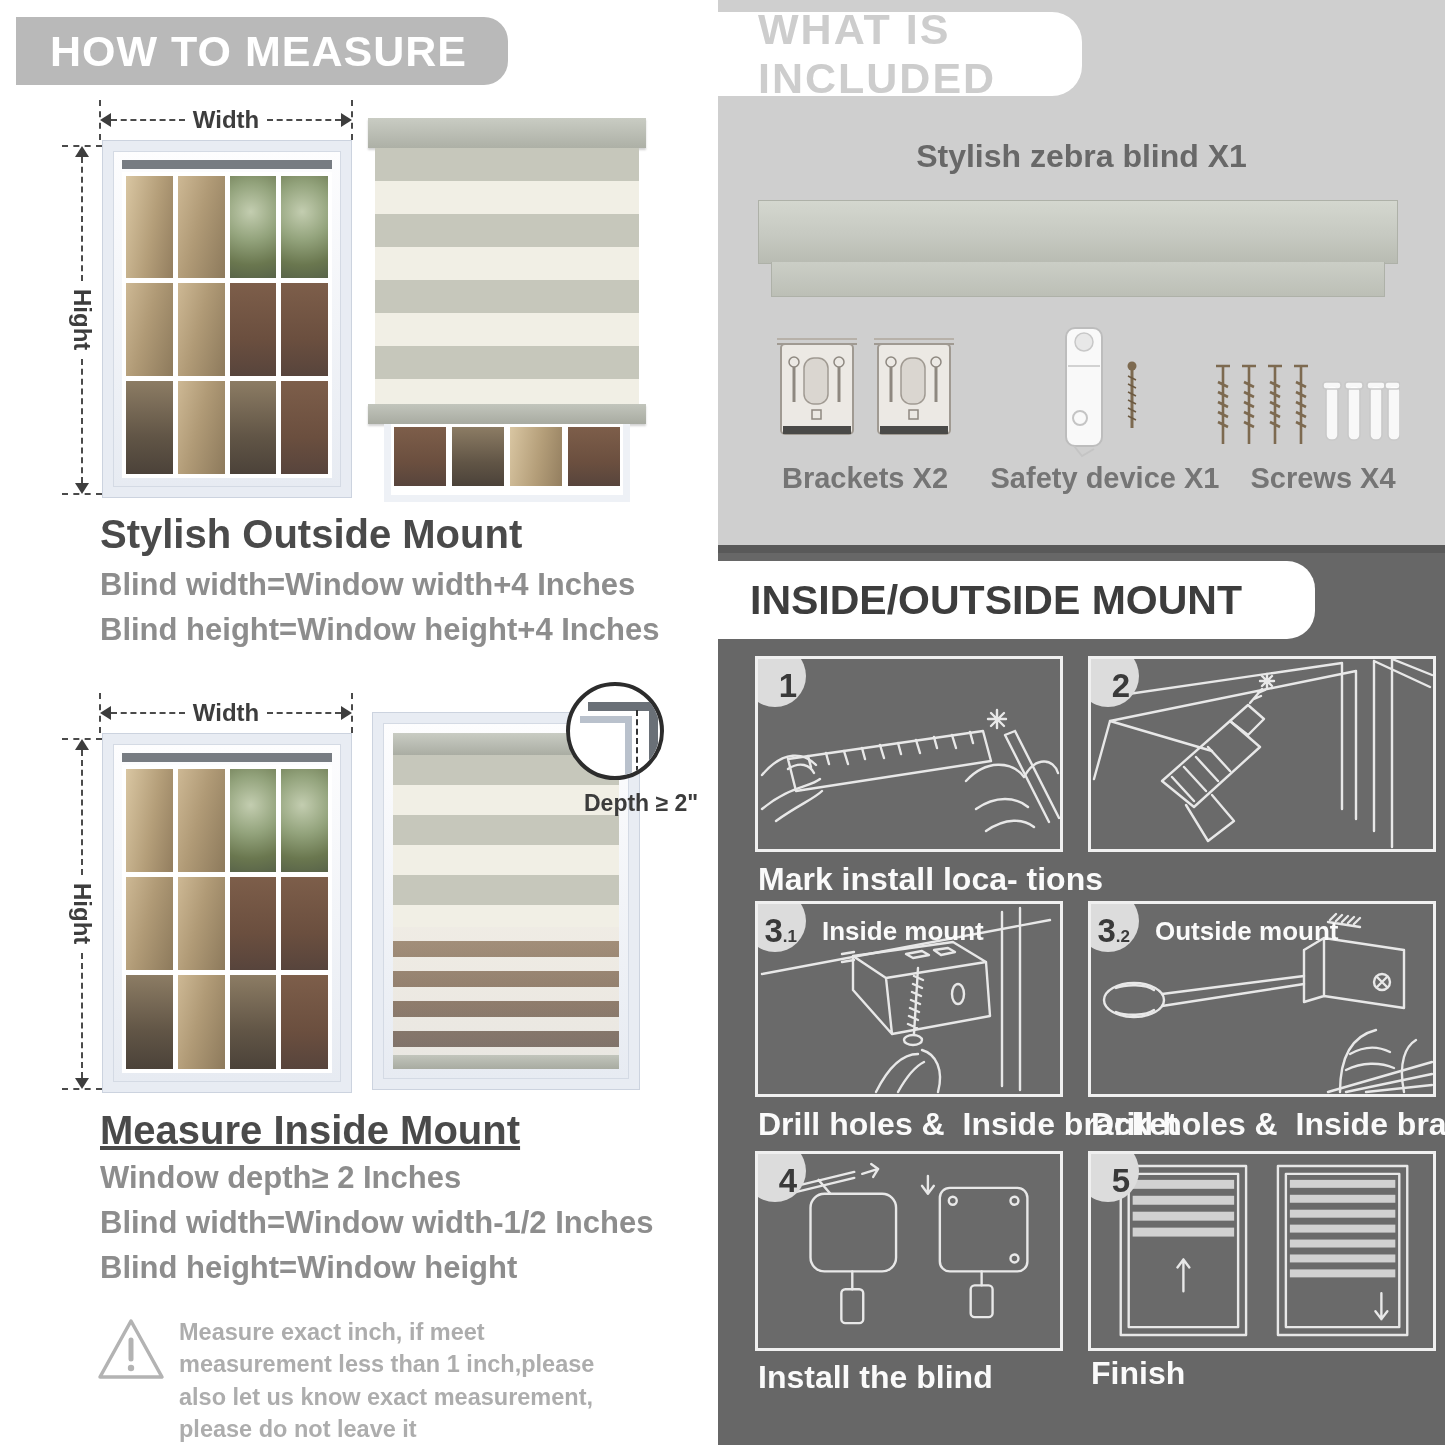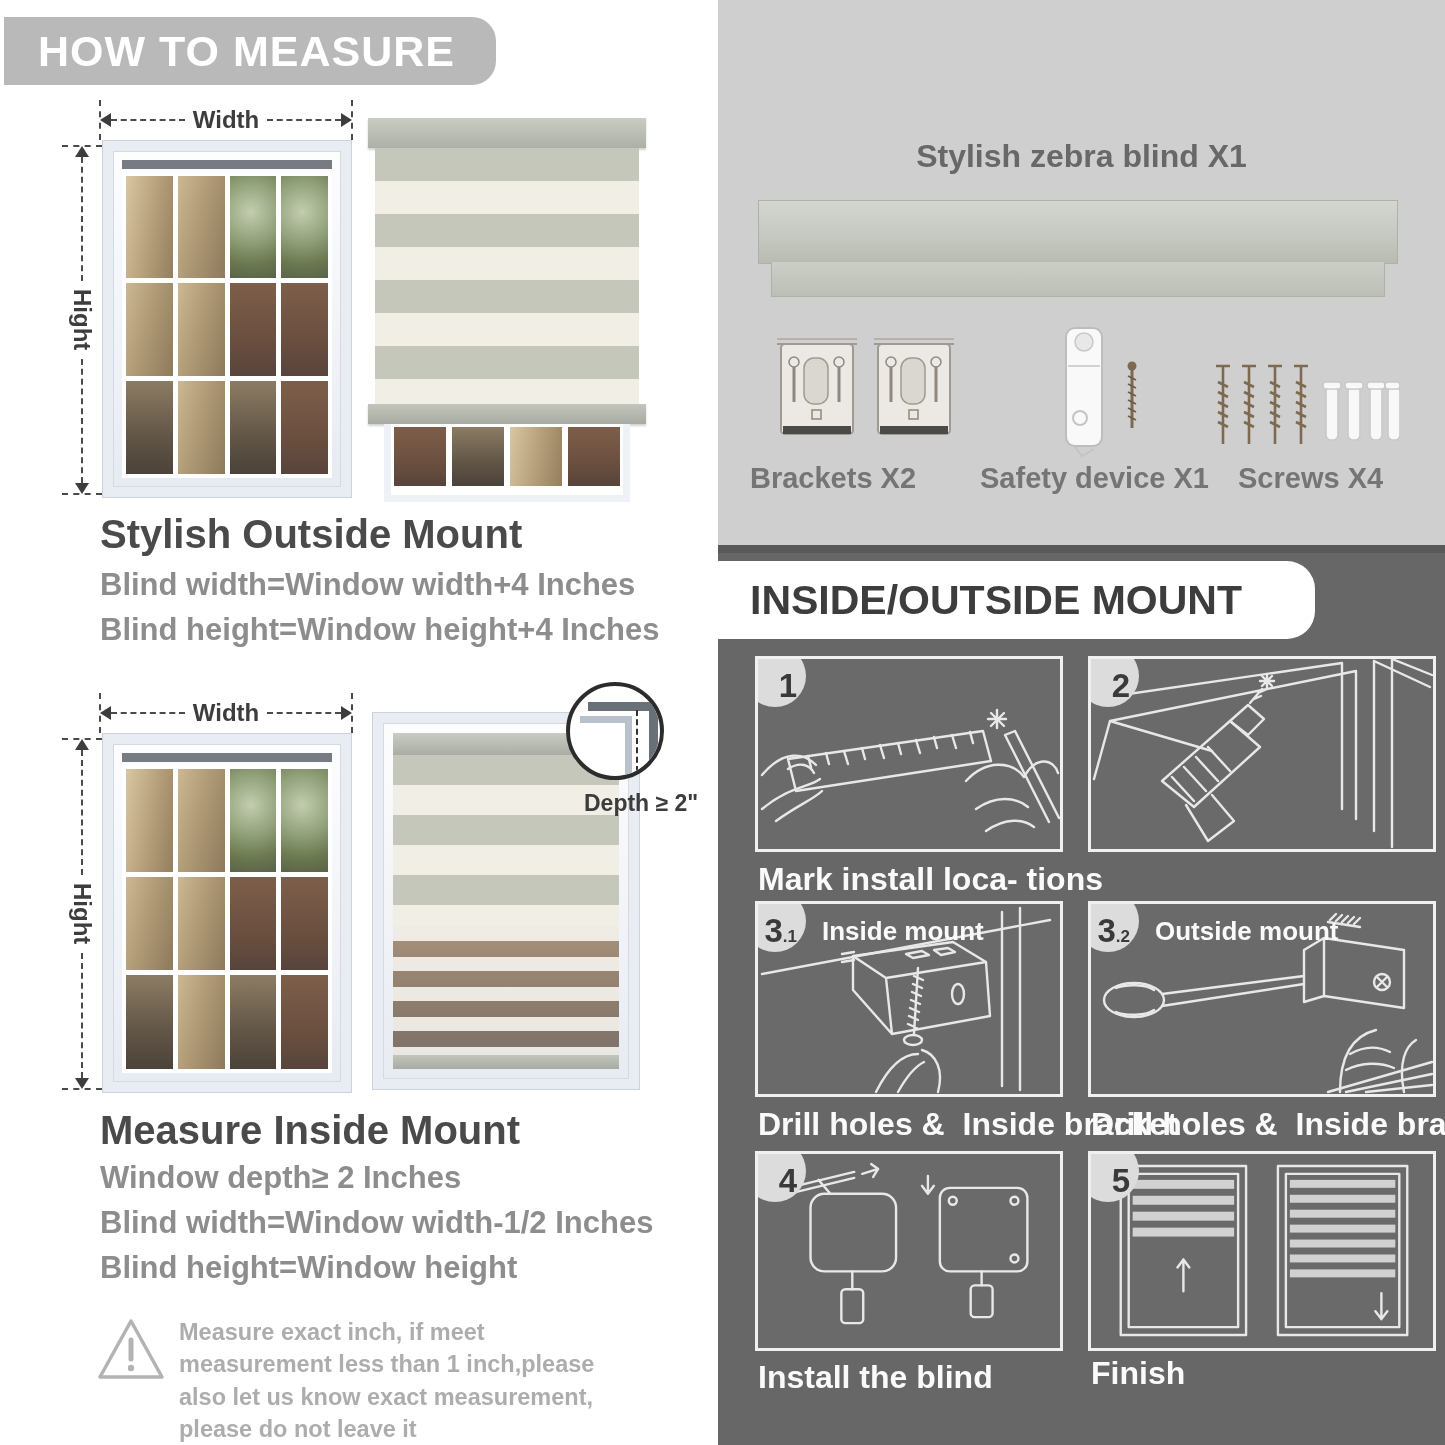--- a/index.html
+++ b/index.html
@@ -1,21 +1,21 @@
 <!DOCTYPE html>
 <html><head>
 <meta charset="utf-8">
 <style>
   html,body{margin:0;padding:0;background:#fff;}
   #canvas{position:relative;width:1445px;height:1445px;background:#fff;overflow:hidden;
           font-family:"Liberation Sans",sans-serif;}
   .abs{position:absolute;}
 
   
-  .htm-header{left:4px;top:17px;width:492px;height:68px;background:#b9b9b9;
+  .htm-header{left:16px;top:17px;width:492px;height:68px;background:#b9b9b9;
       border-radius:0 24px 24px 0;display:flex;align-items:center;padding-left:34px;
       color:#fff;font-size:43px;font-weight:bold;letter-spacing:1px;box-sizing:border-box;}
 
   
   .dim-h{display:flex;align-items:center;height:24px;}
   .dim-h .dash{flex:1;border-top:2px dashed #4a4a4a;height:0;}
   .dim-h .lbl{font-size:24px;font-weight:bold;color:#3d3d3d;padding:0 8px;white-space:nowrap;}
   .arr{width:0;height:0;border:7px solid transparent;}
   .arr.left{border-right:11px solid #3d3d3d;border-left:none;}
   .arr.right{border-left:11px solid #3d3d3d;border-right:none;}
@@ -79,21 +79,21 @@
   
   .right-top{left:718px;top:0;width:727px;height:545px;background:#cfcfcf;}
   .wii-header{left:0;top:12px;width:364px;height:84px;background:#fff;border-radius:0 30px 30px 0;
       display:flex;align-items:center;padding-left:40px;color:#cdcdcd;font-size:43px;
       font-weight:bold;letter-spacing:2px;box-sizing:border-box;}
   .product-label{left:0;top:138px;width:100%;text-align:center;font-size:32px;font-weight:bold;color:#686868;}
   .rail1{left:40px;top:200px;width:638px;height:62px;border:1px solid #aeb1a8;
       background:linear-gradient(180deg,#d4d7cf 0%,#c6c9c1 55%,#b8bbb2 100%);}
   .rail2{left:53px;top:262px;width:612px;height:34px;border:1px solid #aeb1a8;border-top:none;
       background:linear-gradient(180deg,#cbcec6,#bcbfb6);}
-  .comp-label{font-size:29px;font-weight:bold;color:#757575;text-align:left;white-space:nowrap;}
+  .comp-label{font-size:29px;font-weight:bold;color:#757575;text-align:center;white-space:nowrap;}
 
   
   .right-dark{left:718px;top:545px;width:727px;height:900px;background:#676767;
       border-top:8px solid #595959;box-sizing:border-box;}
   .mount-header{left:0;top:8px;width:597px;height:78px;background:#fff;border-radius:0 28px 28px 0;
       display:flex;align-items:center;padding-left:32px;color:#3d3d3d;font-size:41px;
       font-weight:bold;box-sizing:border-box;}
   .step-panel{position:absolute;border:3px solid #f0f0f0;background:#6a6a6a;overflow:hidden;
       box-sizing:border-box;}
   .badge{position:absolute;top:-14px;left:-14px;width:62px;height:62px;border-radius:50%;
@@ -235,35 +235,38 @@
     </div>
       </div>
   </div>
   <div class="abs depth-circle" style="left:566px;top:682px;">
     <div class="dc-l2"></div>
     <div class="dc-l1"></div>
     <div class="dc-dash"></div>
   </div>
   <div class="abs depth-label" style="left:584px;top:790px;">Depth ≥ 2"</div>
 
-  <div class="abs sec-title" style="left:100px;top:1108px;">Measure Inside Mount</div>
+  <div class="abs sec-title" style="left:100px;top:1108px;text-decoration:underline;">Measure Inside Mount</div>
   <div class="abs sec-line" style="left:100px;top:1160px;">Window depth≥ 2 Inches</div>
   <div class="abs sec-line" style="left:100px;top:1205px;">Blind width=Window width-1/2 Inches</div>
   <div class="abs sec-line" style="left:100px;top:1250px;">Blind height=Window height</div>
 
   <div class="abs warn-wrap" style="left:95px;top:1316px;">
     <svg width="72" height="68" viewBox="0 0 72 68">
       <path d="M36,5 L67,61 L5,61 Z" fill="none" stroke="#b3b3b3" stroke-width="3.5" stroke-linejoin="round"></path>
       <line x1="36" y1="24" x2="36" y2="43" stroke="#b3b3b3" stroke-width="5" stroke-linecap="round"></line>
       <circle cx="36" cy="52" r="3.2" fill="#b3b3b3"></circle>
     </svg>
     <div class="warn-text">Measure exact inch, if meet measurement less than 1 inch,please also let us know exact measurement, please do not leave it</div>
   </div>
 
   <div class="abs right-top">
+    <div class="abs wii-header">
+      <span>WHAT IS INCLUDED</span>
+    </div>
     <div class="abs product-label">Stylish zebra blind X1</div>
 
     <div class="abs rail1"></div>
     <div class="abs rail2"></div>
 
     <svg class="abs" style="left:55px;top:330px;" width="185" height="128" viewBox="0 0 185 128">
       <g>
         <rect x="8" y="14" width="72" height="90" rx="4" fill="#ece9e4" stroke="#a09a92" stroke-width="2"></rect>
         <line x1="4" y1="14" x2="84" y2="14" stroke="#a09a92" stroke-width="2"></line>
         <line x1="4" y1="9" x2="84" y2="9" stroke="#b7b1a9" stroke-width="2"></line>

